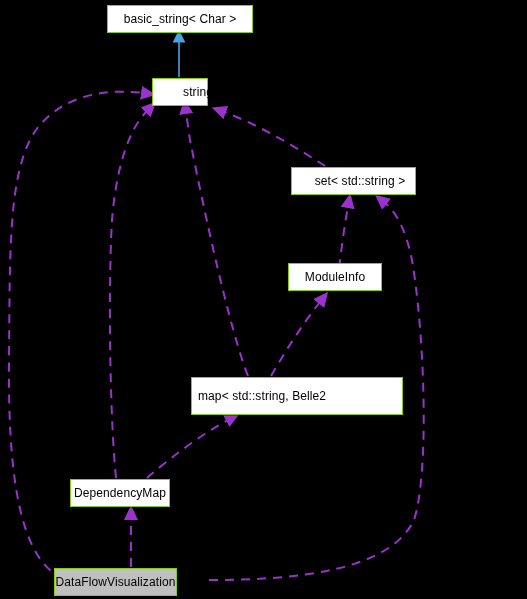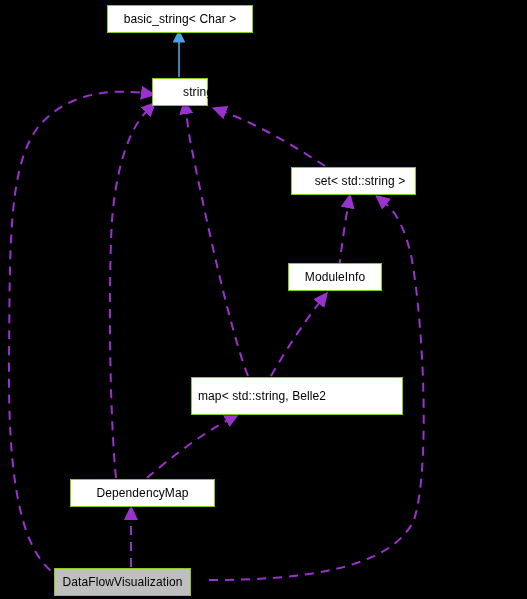--- a/index.html
+++ b/index.html
@@ -99,21 +99,21 @@
   </div>
 
   <div class="node" style="left:288px; top:263px; width:94px; height:28px;">
     <span class="node-label">ModuleInfo</span>
   </div>
 
   <div class="node" style="left:147px; top:377px; width:212px; height:38px; justify-content:flex-start;margin-left:44px;">
     <span class="node-label" style="text-align:left;"><span>map&lt; std::string, Belle2</span><br></span>
   </div>
 
-  <div class="node" style="left:70px; top:479px; width:145px; height:28px;">
+  <div class="node" style="left:70px; top:479px; width:100px; height:28px;">
     <span class="node-label">DependencyMap</span>
   </div>
 
-  <div class="node highlight" style="left:54px; top:568px; width:137px; height:28px;">
+  <div class="node highlight" style="left:54px; top:568px; width:123px; height:28px;">
     <span class="node-label">DataFlowVisualization</span>
   </div>
 
 </div>
 
 </body></html>

